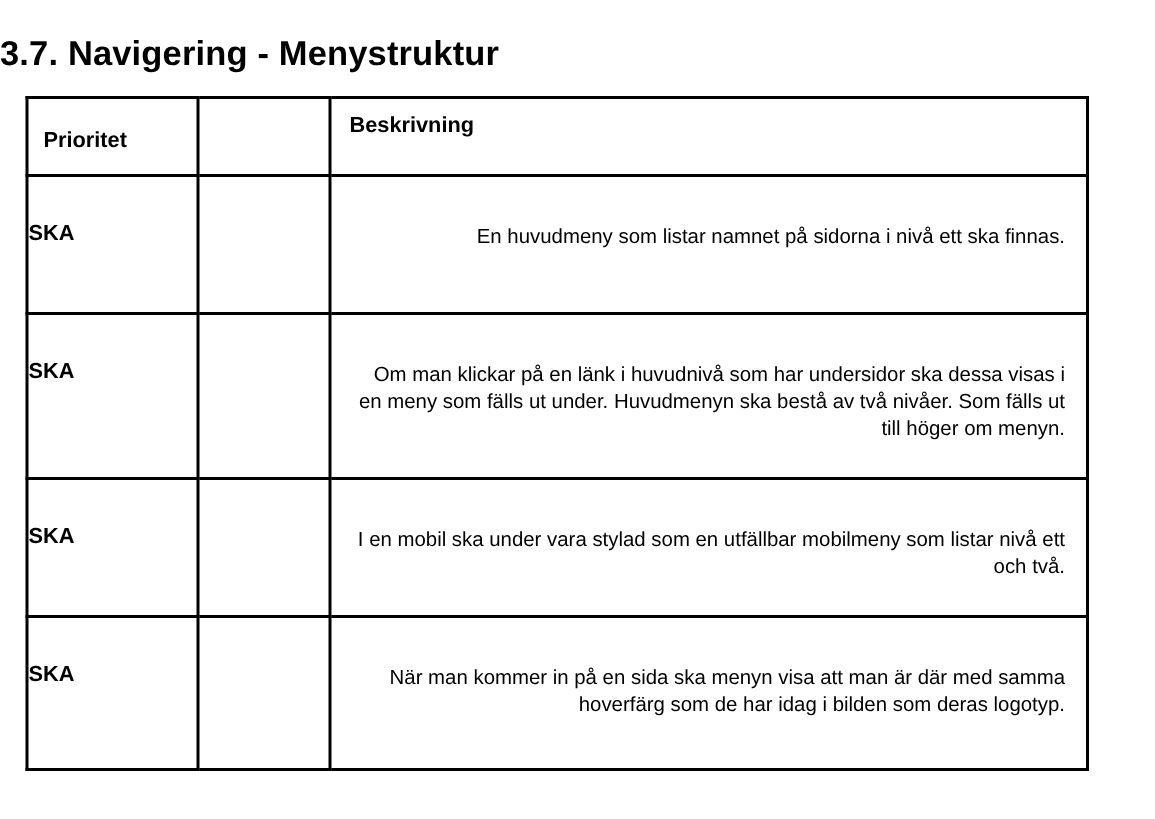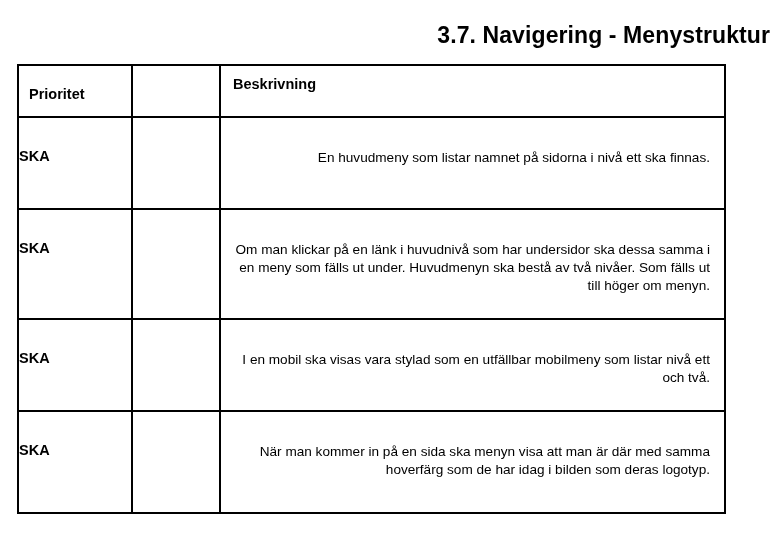--- a/index.html
+++ b/index.html
@@ -18,21 +18,21 @@
     position: relative;
     width: 770px;
     height: 546px;
     box-sizing: border-box;
   }
   .doc-title {
     position: absolute;
     left: 0;
     top: 22px;
     width: 770px;
-    text-align: right;
+    text-align: left;
     font-size: 23px;
     font-weight: bold;
     letter-spacing: 0.1px;
   }
   .req-table {
     position: absolute;
     left: 17px;
     top: 64px;
     width: 707px;
     border-collapse: collapse;
@@ -122,33 +122,33 @@
       </tr>
 
       <tr class="body-row-1">
         <td>
           <div class="prio-cell">SKA</div>
         </td>
         <td class="mid-cell">
           <div class="cell-inner"></div>
         </td>
         <td>
-          <div class="desc-cell">Om man klickar på en länk i huvudnivå som har undersidor ska dessa samma i en meny som fälls ut under. Huvudmenyn ska bestå av två nivåer. Som fälls ut till höger om menyn.</div>
+          <div class="desc-cell">Om man klickar på en länk i huvudnivå som har undersidor ska dessa visas i en meny som fälls ut under. Huvudmenyn ska bestå av två nivåer. Som fälls ut till höger om menyn.</div>
         </td>
       </tr>
 
       <tr class="body-row-2">
         <td>
           <div class="prio-cell">SKA</div>
         </td>
         <td class="mid-cell">
           <div class="cell-inner"></div>
         </td>
         <td>
-          <div class="desc-cell">I en mobil ska visas vara stylad som en utfällbar mobilmeny som listar nivå ett och två.</div>
+          <div class="desc-cell">I en mobil ska under vara stylad som en utfällbar mobilmeny som listar nivå ett och två.</div>
         </td>
       </tr>
 
       <tr class="body-row-3">
         <td>
           <div class="prio-cell">SKA</div>
         </td>
         <td class="mid-cell">
           <div class="cell-inner"></div>
         </td>

